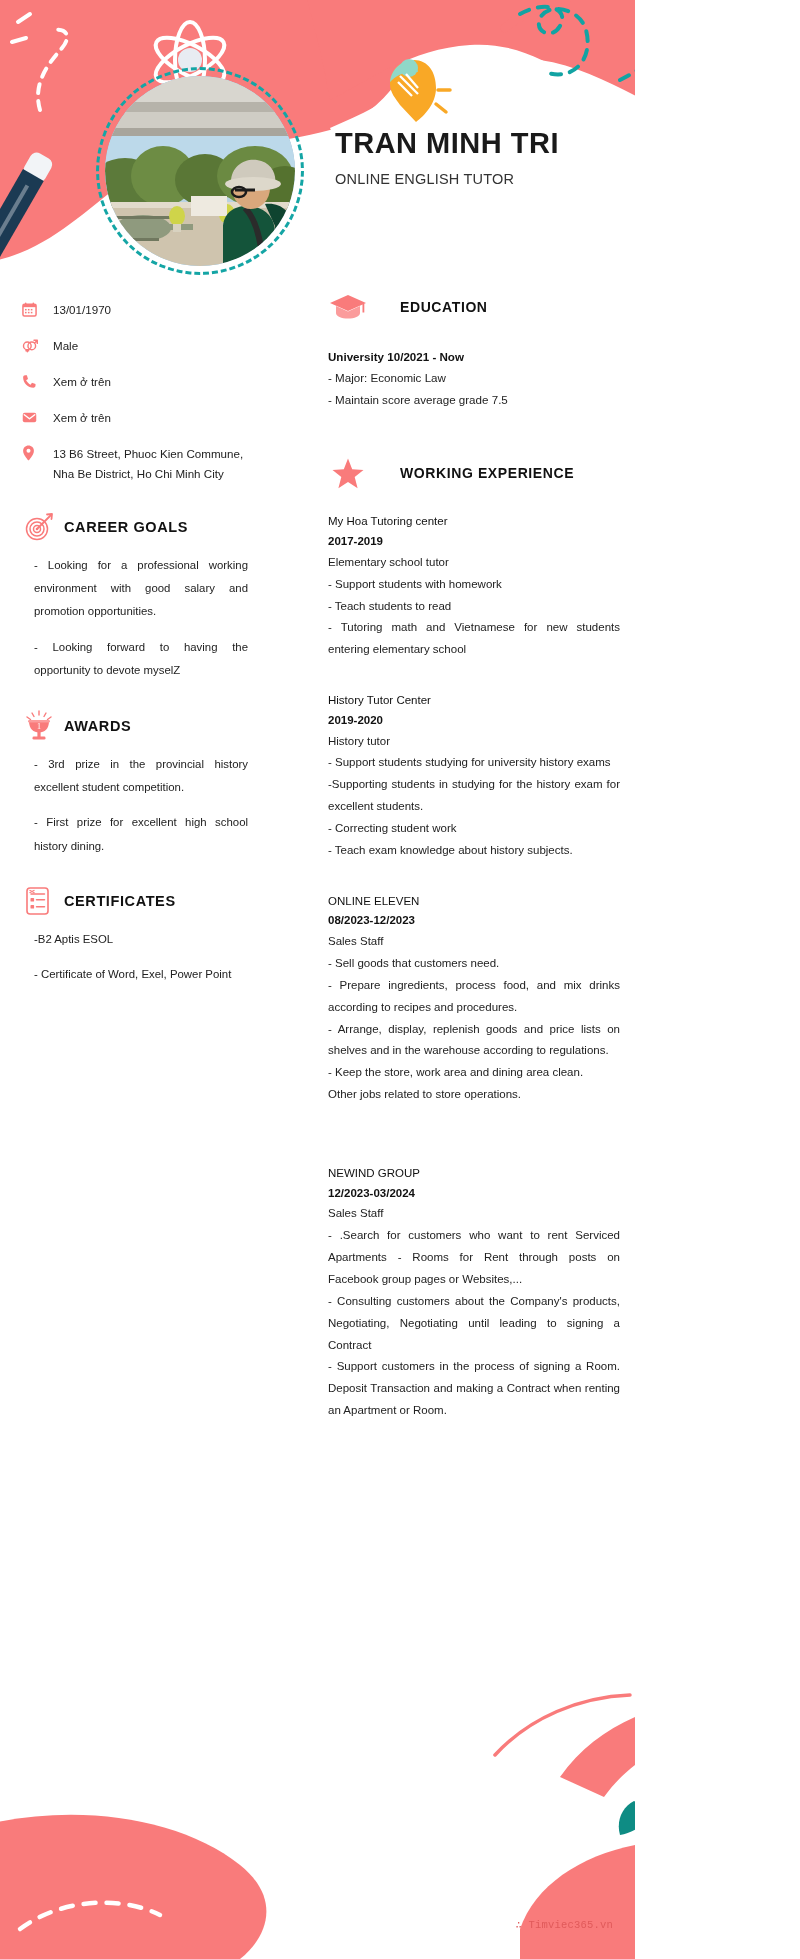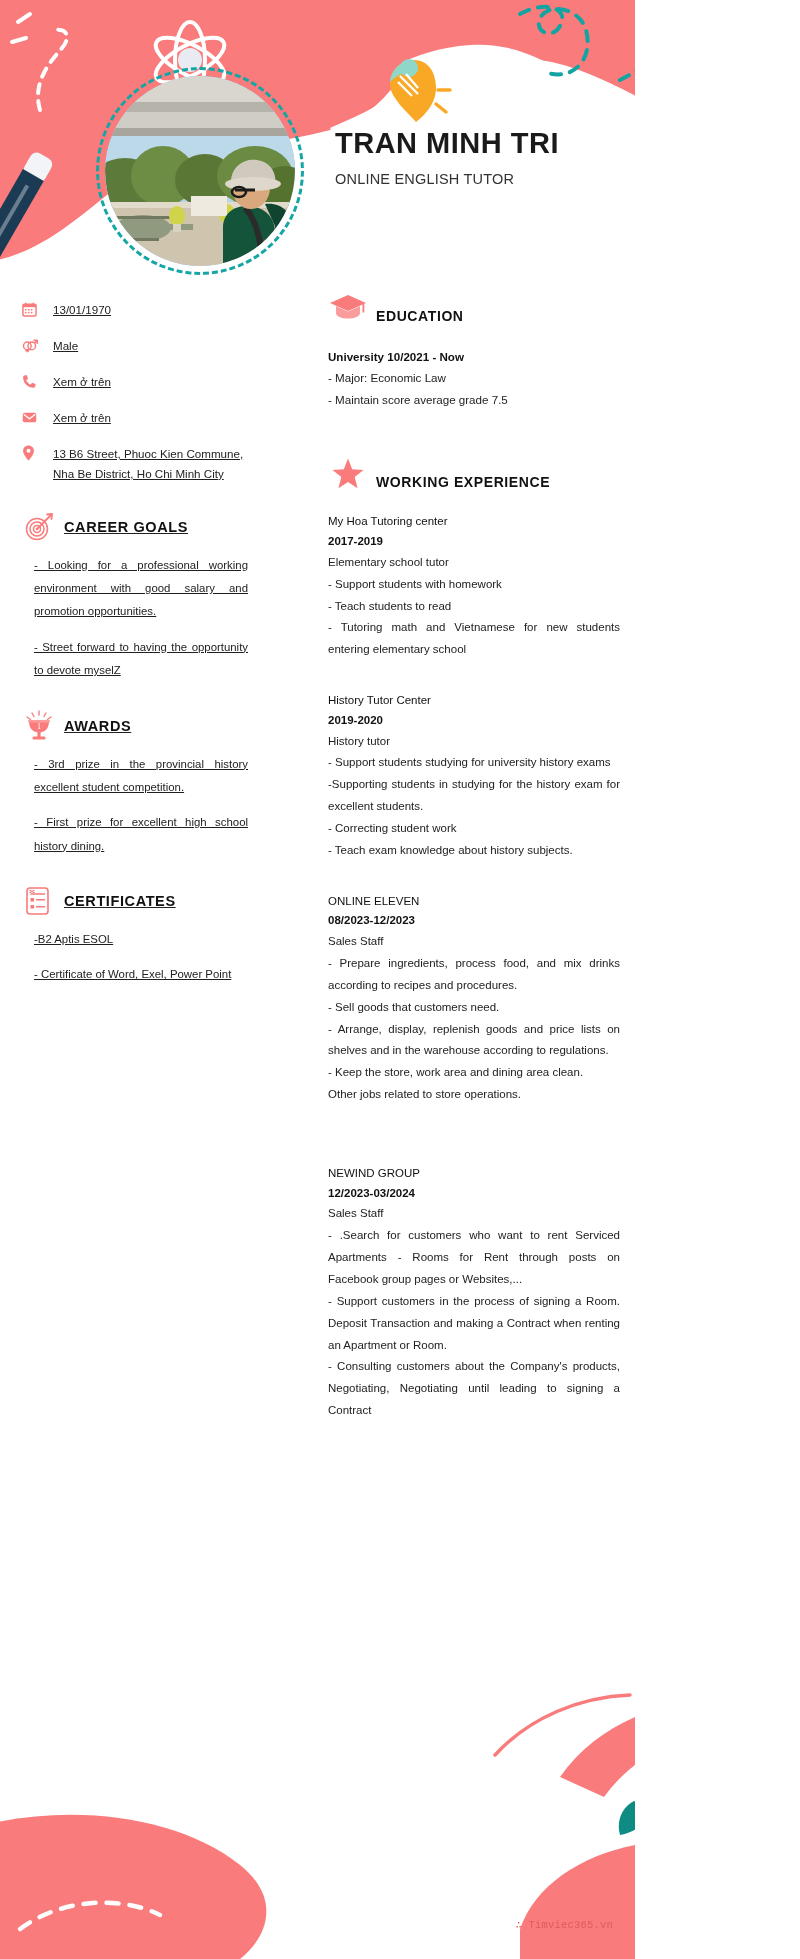--- a/index.html
+++ b/index.html
@@ -66,21 +66,20 @@
     color: #333333;
     letter-spacing: 0.2px;
     margin: 0;
   }
 
   
   .col-left {
     position: absolute;
     left: 22px; top: 300px;
     width: 238px;
-    text-decoration: underline;
   }
   .col-right {
     position: absolute;
     left: 328px; top: 290px;
     width: 292px;
   }
 
   
   .contact-row {
     display: flex;
@@ -128,22 +127,23 @@
     font-size: 11.4px;
     line-height: 2.05;
     color: #222;
     text-align: justify;
     margin: 12px;
   }
 
   
   .rsec-head {
     display:flex;
-    align-items:flex-end;
+    align-items:center;
     margin-bottom: 22px;
+    gap: 24px;
   }
   .rsec-ico {
     width: 40px; min-width:40px; height: 34px;
     display:flex; align-items:center; justify-content:center;
   }
   .job { margin-bottom: 30px; }
   .job-title {
     font-size: 11.5px;
     font-weight: normal;
     color: #111;
@@ -397,21 +397,21 @@
               <circle cx="13" cy="16" r="3.5"></circle>
             </g>
             <circle cx="13" cy="16" r="1.3" fill="#F97B7B"></circle>
             <path d="M 13,16 L 27,2" stroke="#F97B7B" stroke-width="1.8" stroke-linecap="round"></path>
             <path d="M 23,1.5 L 28,1 L 27.5,6" fill="none" stroke="#F97B7B" stroke-width="1.8" stroke-linecap="round" stroke-linejoin="round"></path>
           </svg>
       </span>
       <span class="sec-title">CAREER GOALS</span>
     </div>
     <p class="body-txt">-  Looking  for  a  professional  working environment with good salary and promotion opportunities.</p>
-    <p class="body-txt">- Street forward to having the opportunity to devote myselZ</p>
+    <p class="body-txt">- Looking forward to having the opportunity to devote myselZ</p>
 
     <div class="sec-head">
       <span class="sec-ico">
         <svg width="32" height="32" viewBox="0 0 32 32">
             <g stroke="#F97B7B" stroke-width="1.4" stroke-linecap="round">
               <path d="M 16,1 L 16,5"></path>
               <path d="M 9,3 L 11,6.5"></path>
               <path d="M 23,3 L 21,6.5"></path>
               <path d="M 4,7 L 7.5,9.5"></path>
               <path d="M 28,7 L 24.5,9.5"></path>
@@ -493,36 +493,36 @@
       <p class="job-bullets">- Support students studying for university history exams</p>
       <p class="job-bullets">-Supporting students in studying for the history exam for excellent students.</p>
       <p class="job-bullets">- Correcting student work</p>
       <p class="job-bullets">- Teach exam knowledge about history subjects.</p>
     </div>
 
     <div class="job">
       <p class="job-title">ONLINE ELEVEN</p>
       <p class="job-date">08/2023-12/2023</p>
       <p class="job-role">Sales Staff</p>
+      <p class="job-bullets">- Sell goods that customers need.</p>
       <p class="job-bullets">-  Prepare  ingredients,  process  food,  and  mix  drinks according to recipes and procedures.</p>
-      <p class="job-bullets">- Sell goods that customers need.</p>
       <p class="job-bullets">-  Arrange,  display,  replenish  goods  and  price  lists  on shelves and in the warehouse according to regulations.</p>
       <p class="job-bullets">- Keep the store, work area and dining area clean.</p>
       <p class="job-bullets">Other jobs related to store operations.</p>
     </div>
 
     <div class="gap-md"></div>
 
     <div class="job">
       <p class="job-title">NEWIND GROUP</p>
       <p class="job-date">12/2023-03/2024</p>
       <p class="job-role">Sales Staff</p>
       <p class="job-bullets">-  .Search  for  customers  who  want  to  rent  Serviced Apartments - Rooms for Rent through posts on Facebook group pages or Websites,...</p>
+      <p class="job-bullets">- Consulting customers about the Company's products, Negotiating,  Negotiating  until  leading  to  signing  a Contract</p>
       <p class="job-bullets">- Support customers in the process of signing a Room. Deposit Transaction and making a Contract when renting an Apartment or Room.</p>
-      <p class="job-bullets">- Consulting customers about the Company's products, Negotiating,  Negotiating  until  leading  to  signing  a Contract</p>
     </div>
   </div>
 
   <div class="deco-bottom">
     <svg width="800" height="330" viewBox="0 0 800 330" xmlns="http://www.w3.org/2000/svg">
 
       <path d="M 560,148 C 610,78 700,58 800,74 L 800,104 C 716,92 646,110 604,168 Z" fill="#F97B7B"></path>
       <path d="M 700,30 C 745,20 790,24 800,28 L 800,44 C 770,38 734,38 706,46 Z" fill="#F97B7B" opacity="0.9"></path>
 
       <g transform="translate(620,110)">

